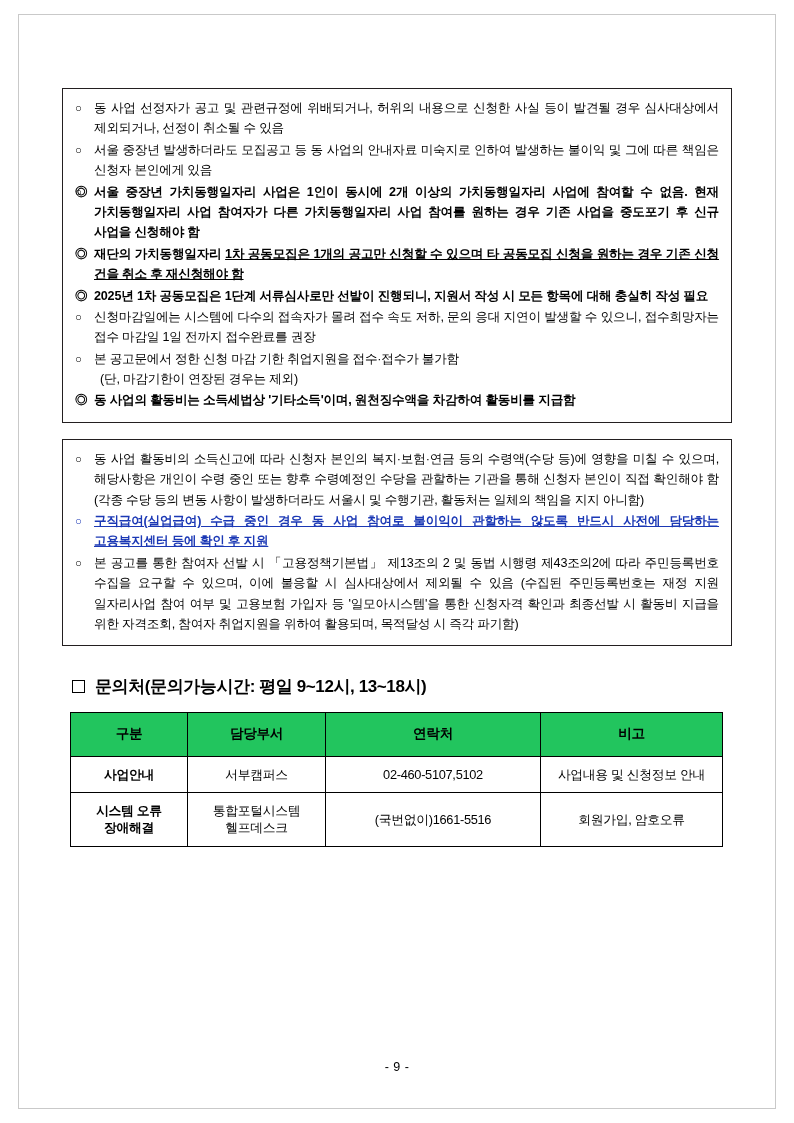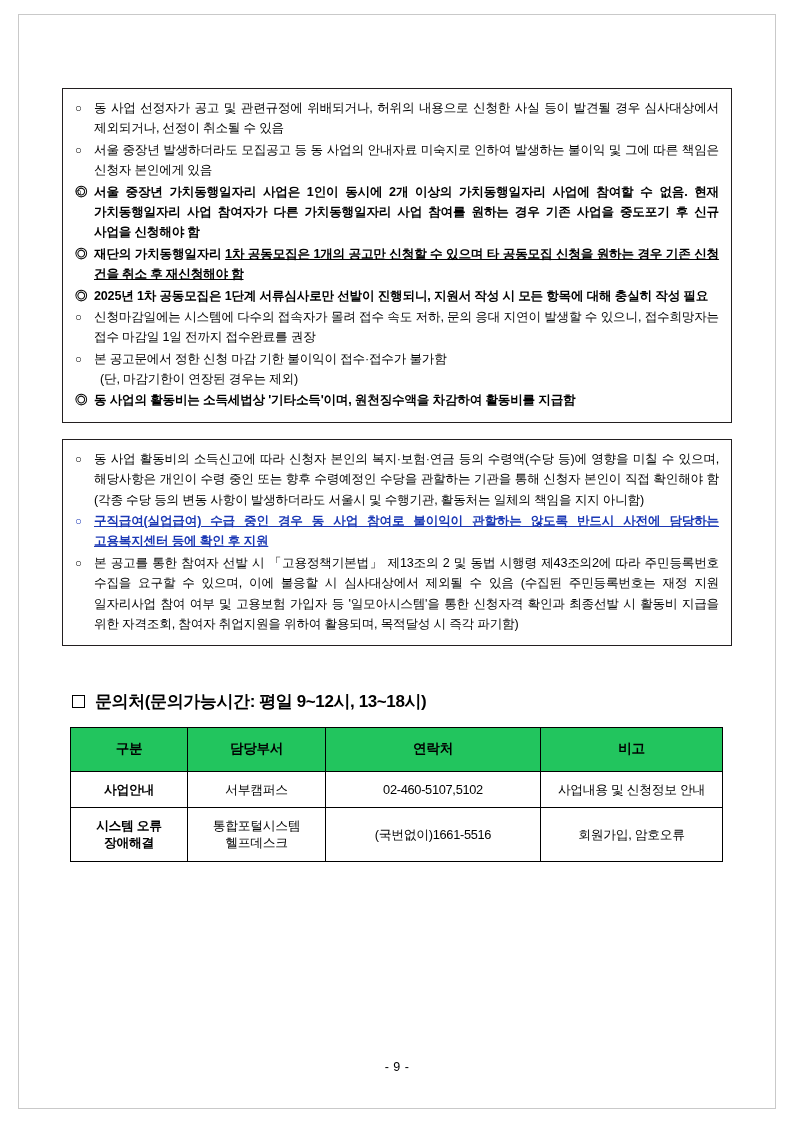--- a/index.html
+++ b/index.html
@@ -90,21 +90,21 @@
   li.bullet.blue .mk {
     text-decoration: none;
   }
   .sub-line {
     display: block;
     padding-left: 6px;
   }
 
   
   .section-head {
-    margin-top: 44px;
+    margin-top: 29px;
     margin-left: 10px;
     font-size: 17px;
     font-weight: bold;
     letter-spacing: -0.4px;
     display: flex;
     align-items: center;
     gap: 10px;
     text-align: center;
   }
   .sq {
@@ -200,21 +200,21 @@
           <span>2025년 1차 공동모집은 1단계 서류심사로만 선발이 진행되니, 지원서 작성 시 모든 항목에 대해 충실히 작성 필요</span>
         </li>
 
         <li class="bullet">
           <span class="mk">○</span>
           <span>신청마감일에는 시스템에 다수의 접속자가 몰려 접수 속도 저하, 문의 응대 지연이 발생할 수 있으니, 접수희망자는 접수 마감일 1일 전까지 접수완료를 권장</span>
         </li>
 
         <li class="bullet">
           <span class="mk">○</span>
-          <span>본 공고문에서 정한 신청 마감 기한 불이익이 접수·접수가 불가함</span>
+          <span>본 공고문에서 정한 신청 마감 기한 취업지원을 접수·접수가 불가함</span>
           <span class="sub-line">(단, 마감기한이 연장된 경우는 제외)</span>
         </li>
 
         <li class="bullet strong">
           <span class="mk">◎</span>
           <span>동 사업의 활동비는 소득세법상 '기타소득'이며, 원천징수액을 차감하여 활동비를 지급함</span>
         </li>
 
       </ul>
     </div>

